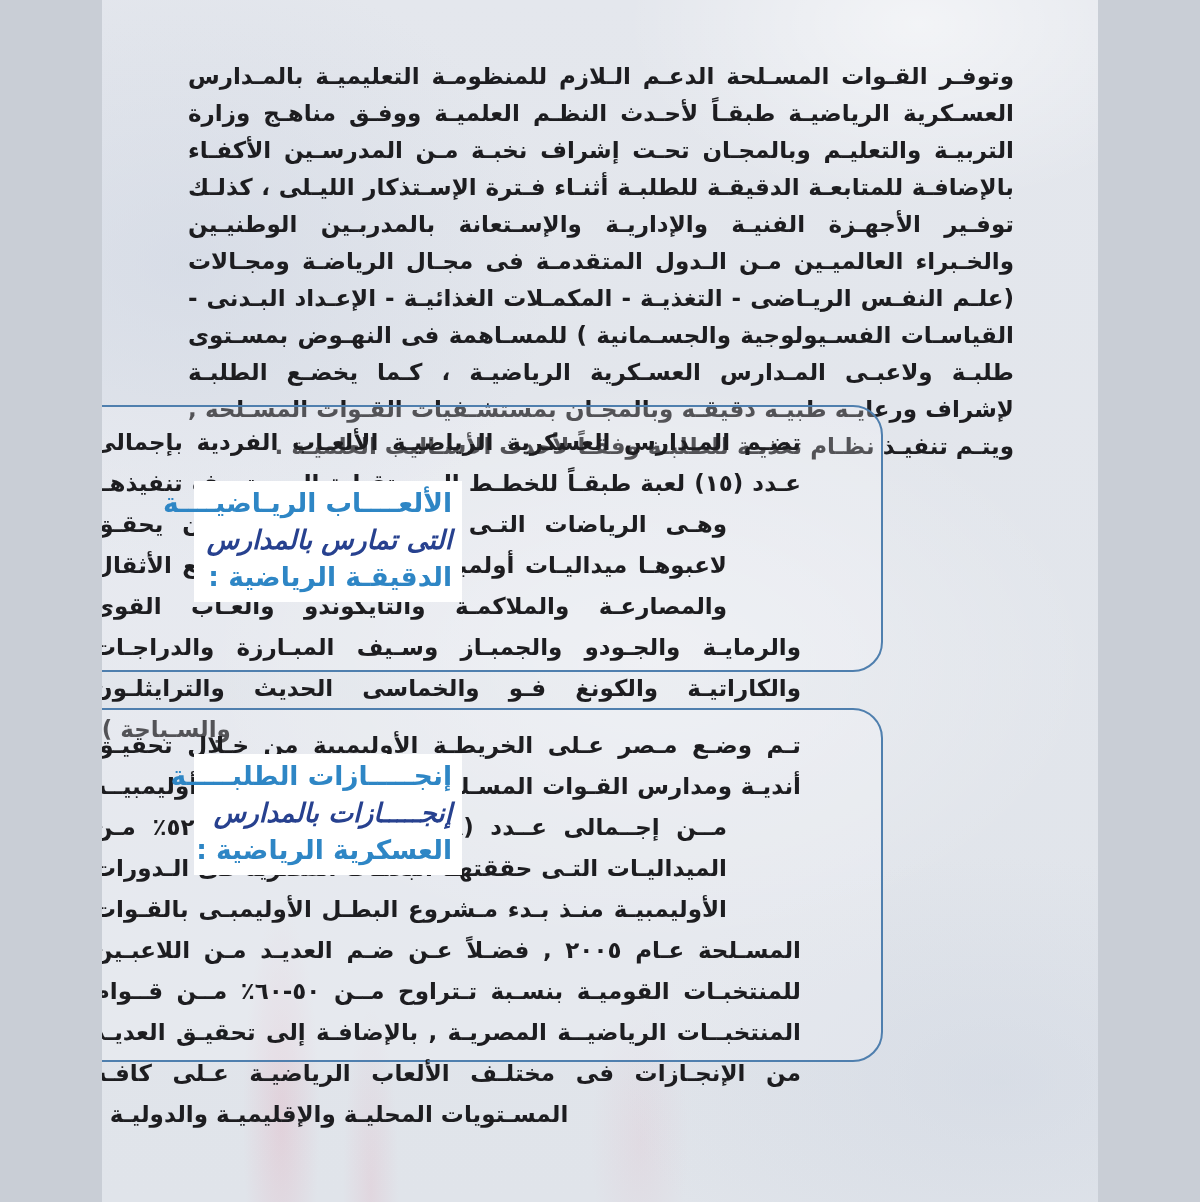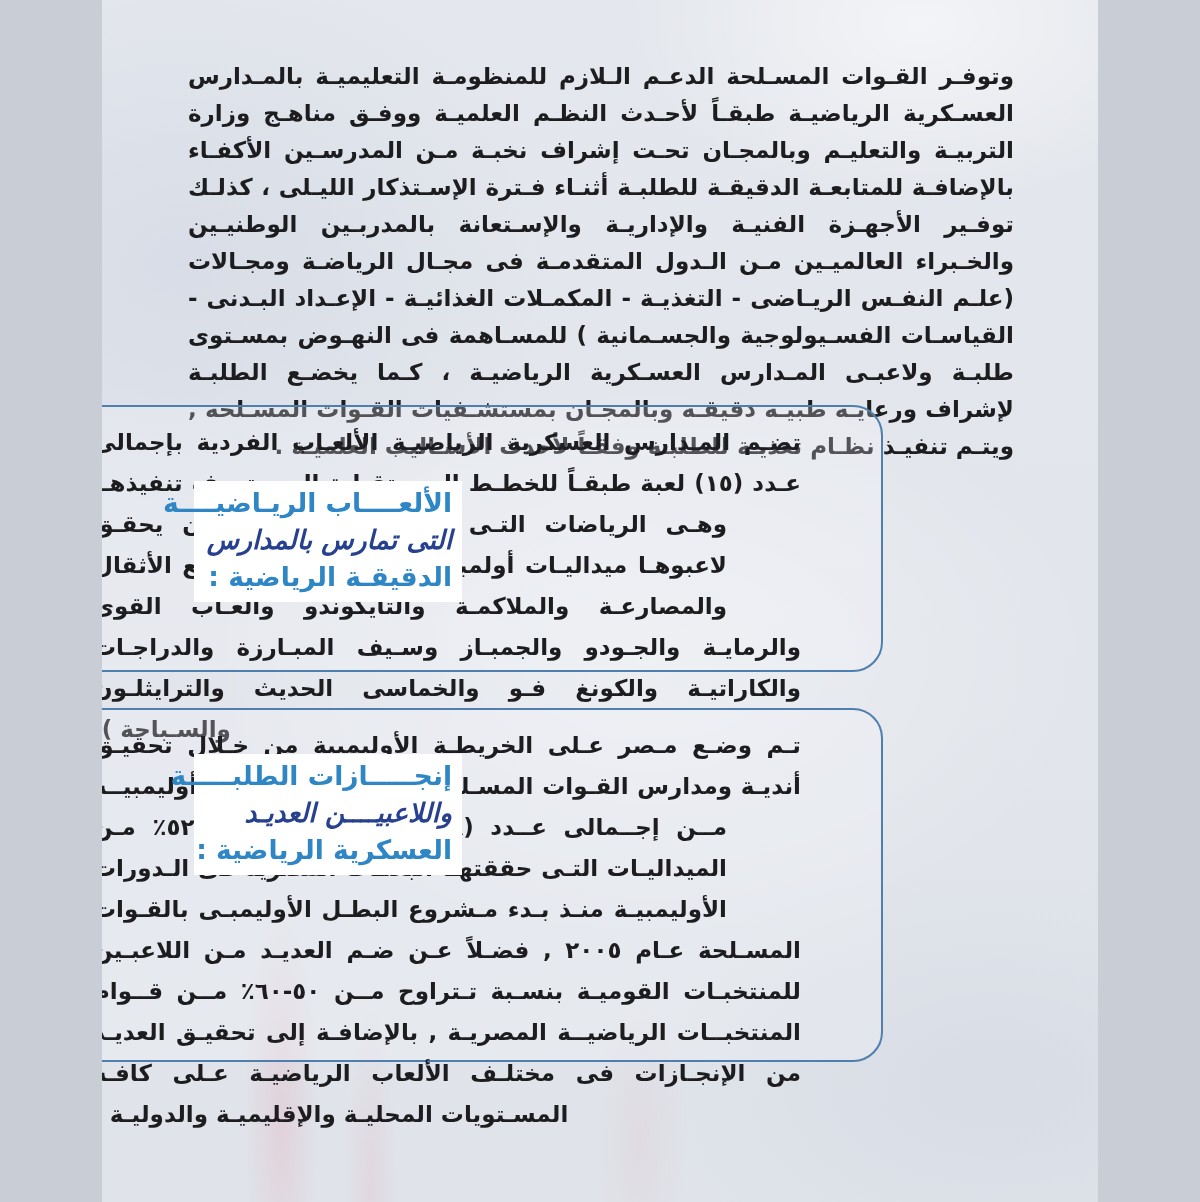--- a/index.html
+++ b/index.html
@@ -107,17 +107,17 @@
 
   <section class="callout box-2">
     <p class="box-text">
       <span class="wrap-spacer"></span>
       <span>تـم وضـع مـصر عـلى الخريطـة الأوليمبية من خـلال تحقيـق أنديـة ومدارس القـوات المسـلحة عــدد (٢٥) ميداليــة أوليمبيــة مــن إجــمالى عــدد (٤٨) ميداليـة بنسـبة ٥٢,١٪ مـن الميداليـات التـى حققتهـا البعثـات المصرية فى الـدورات الأوليمبيـة منـذ بـدء مـشروع البطـل الأوليمبـى بالقـوات المسـلحة عـام ٢٠٠٥ , فضـلاً عـن ضـم العديـد مـن اللاعبـين للمنتخبـات القوميـة بنسـبة تـتراوح مــن ٥٠-٦٠٪ مــن قــوام المنتخبــات الرياضيــة المصريـة , بالإضافـة إلى تحقيـق العديـد من الإنجـازات فى مختلـف الألعاب الرياضيـة عـلى كافـة المسـتويات المحليـة والإقليميـة والدوليـة .</span>
     </p>
   </section>
 
   <aside class="heading-panel panel-2">
     <span class="heading-line azure">إنجـــــازات الطلبـــــة</span>
-    <span class="heading-line navy">واللاعبيــــن العديـد</span>
+    <span class="heading-line navy">إنجـــــازات بالمدارس</span>
     <span class="heading-line azure">العسكرية الرياضية :</span>
   </aside>
 
 </div>
 
 </body></html>

